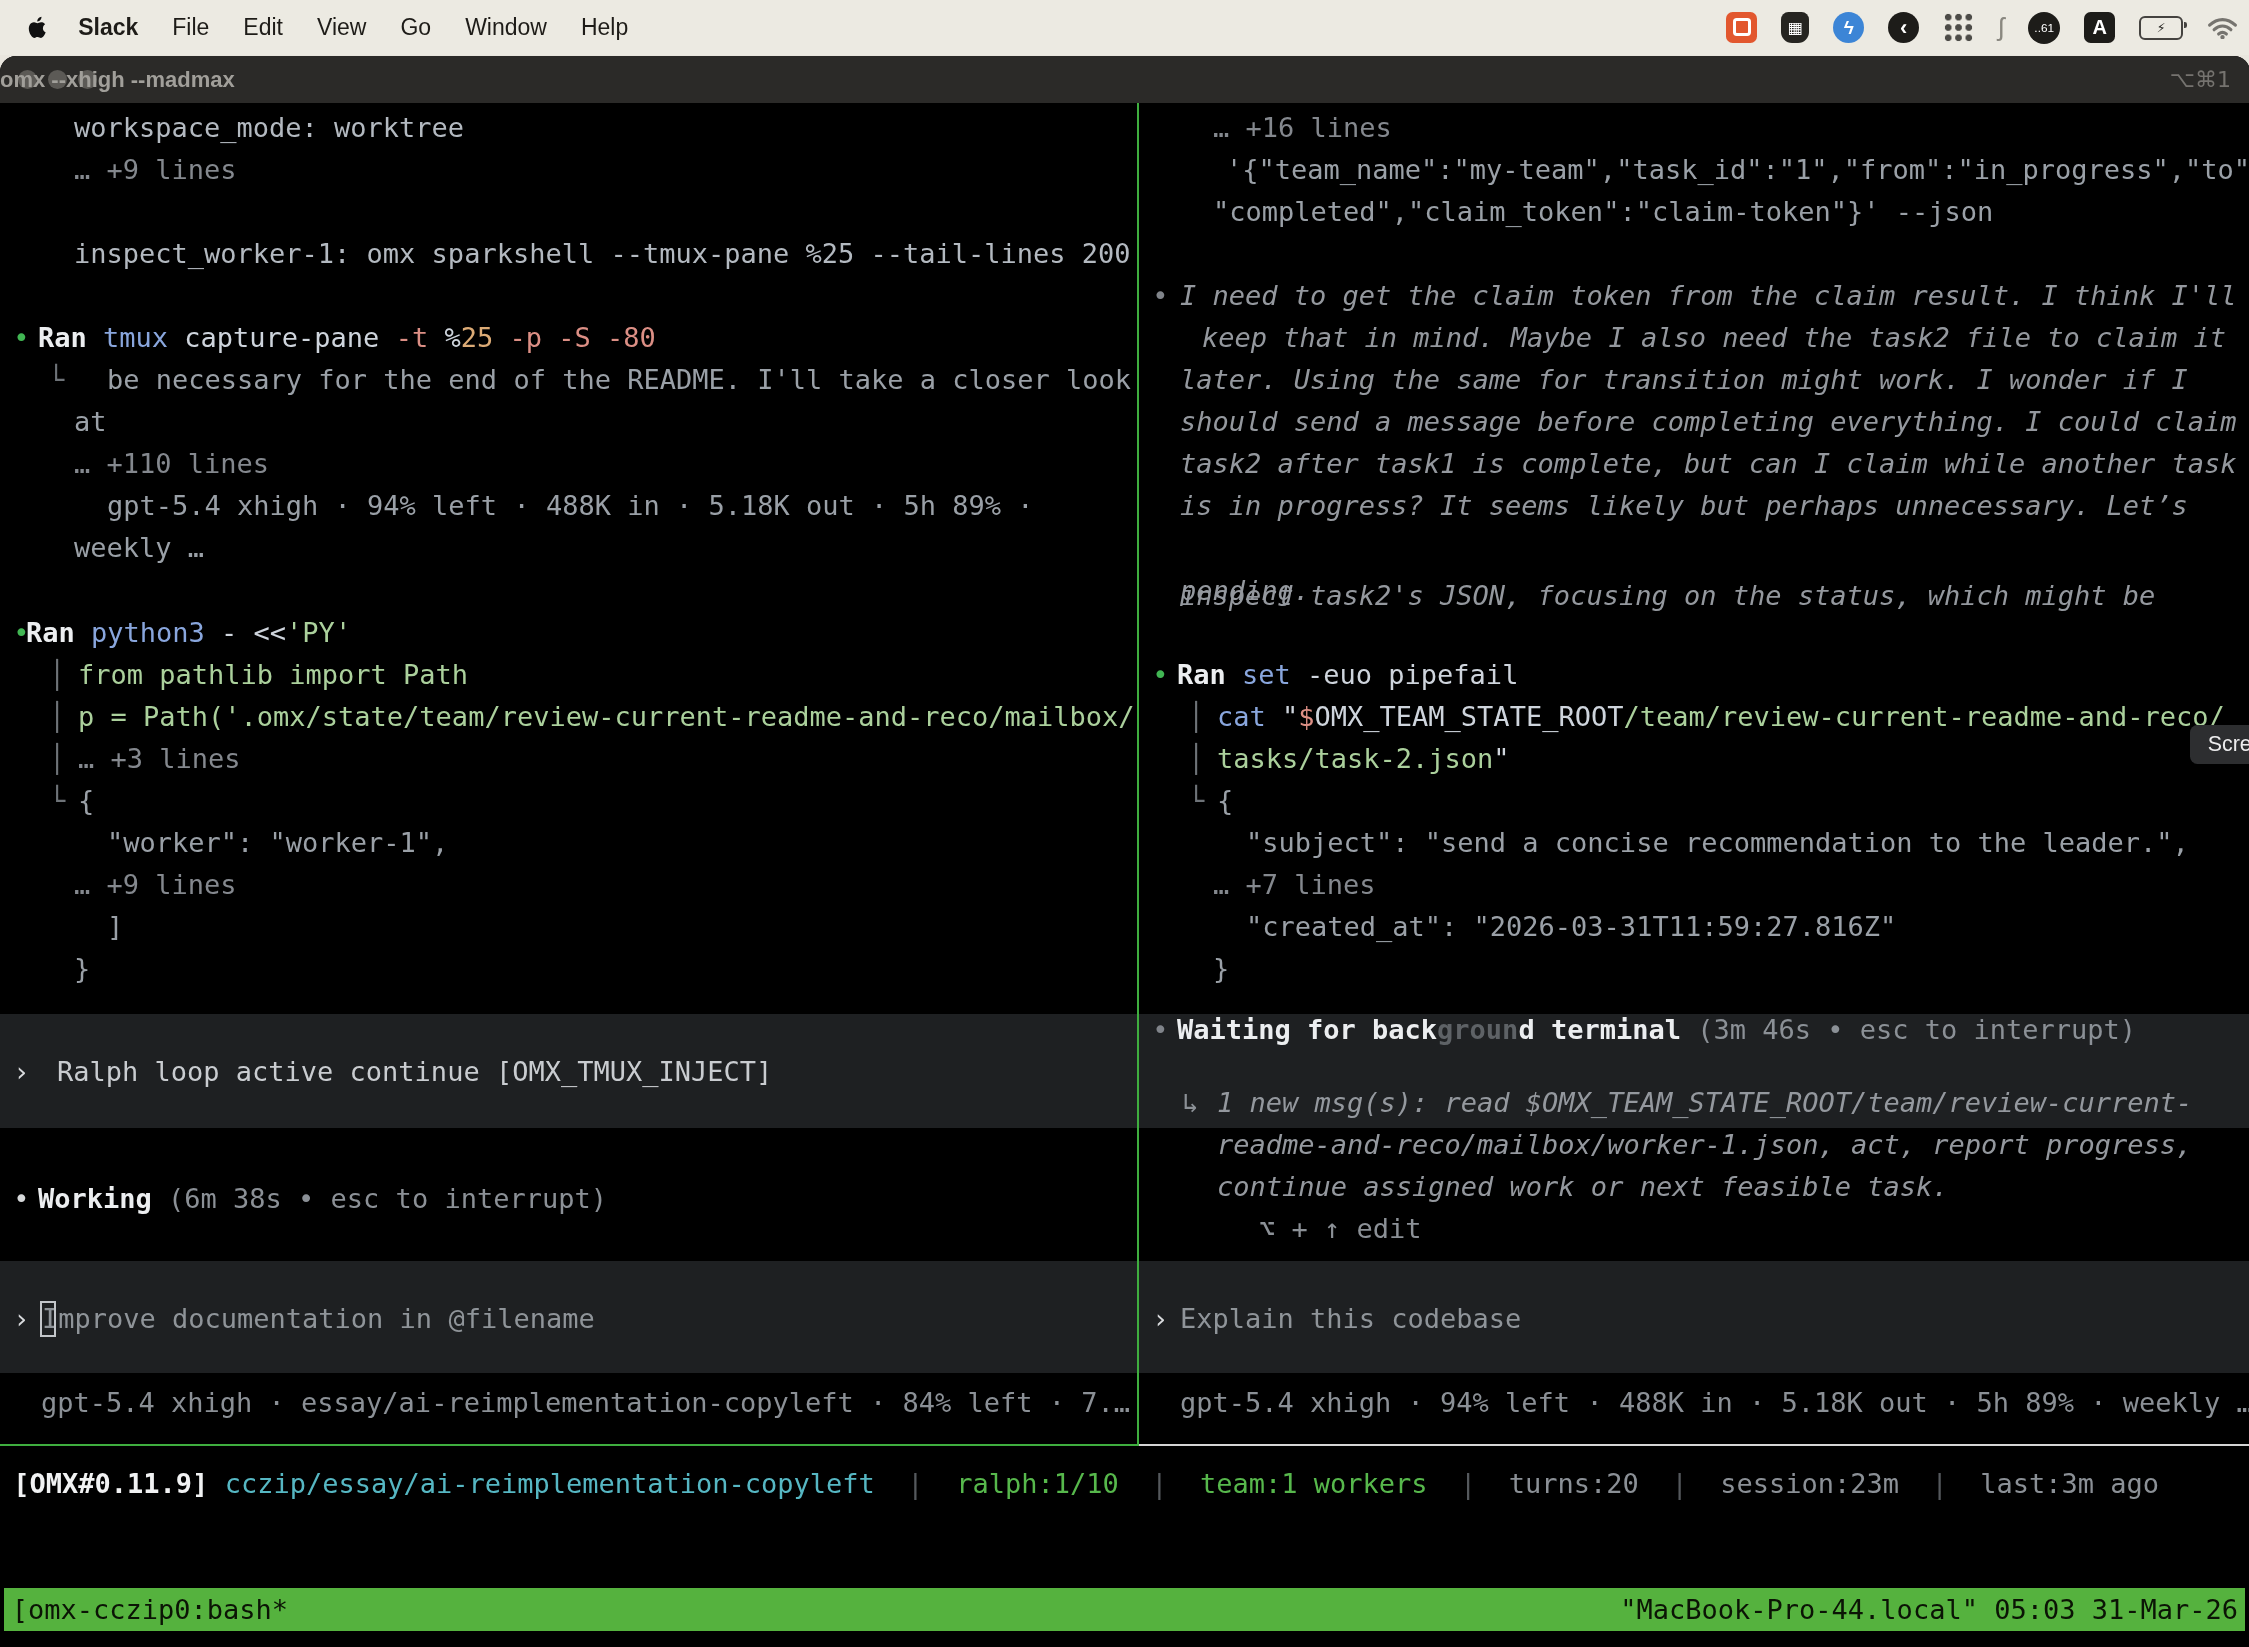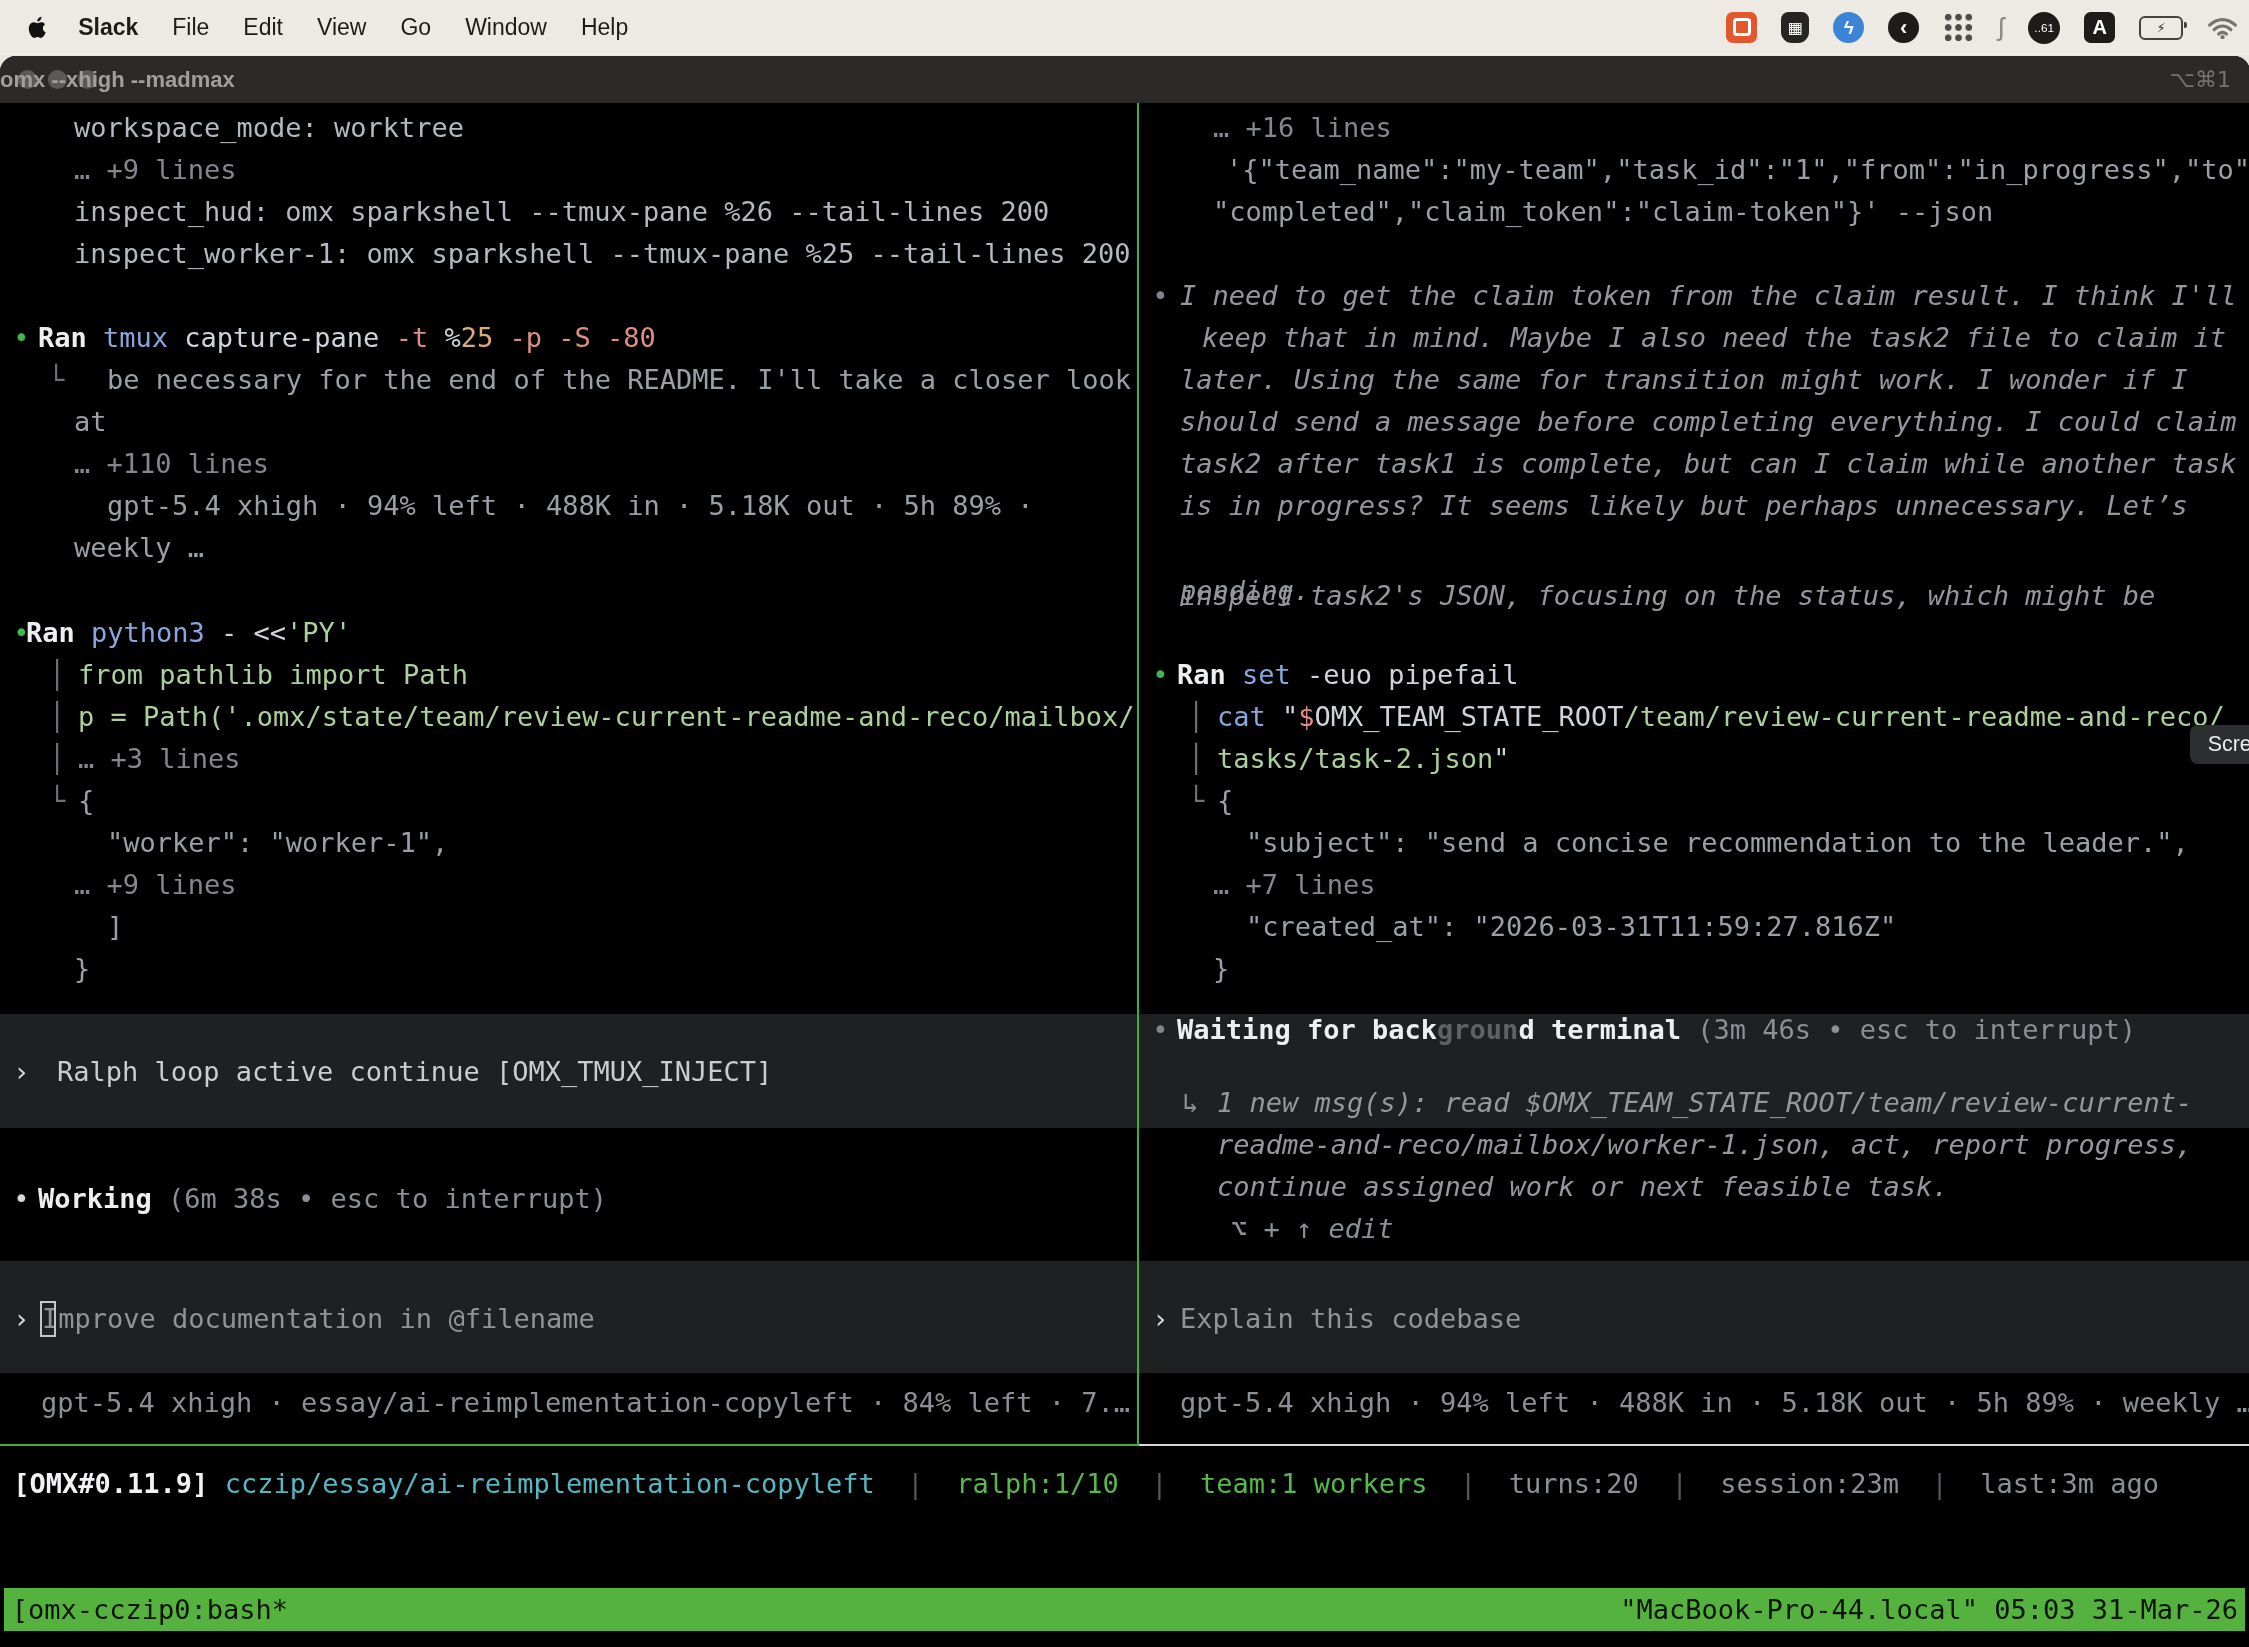--- a/index.html
+++ b/index.html
@@ -136,21 +136,20 @@
     <span class="win-title">omx --xhigh --madmax</span>
     <span class="win-short">⌥⌘1</span>
   </div>
 
   <div class="term">
     <div class="pane" id="pane-left">
         <div class="band" style="top: 911px; height: 114px;"></div>
         <div class="band" style="top: 1158px; height: 112px;"></div>
         <div class="trow" style="top: 3.7px;"><span class="flow" style="padding-left: 74px;"><span class="c-o1">workspace_mode: worktree</span></span></div>
         <div class="trow" style="top: 46px;"><span class="flow" style="padding-left: 74px;"><span class="c-dim">… +9 lines</span></span></div>
-        <div class="trow" style="top: 88px;"><span class="flow" style="padding-left: 74px;"><span class="c-o1">inspect_hud: omx sparkshell --tmux-pane %26 --tail-lines 200</span></span></div>
         <div class="trow" style="top: 130px;"><span class="flow" style="padding-left: 74px;"><span class="c-o1">inspect_worker-1: omx sparkshell --tmux-pane %25 --tail-lines 200</span></span></div>
         <div class="trow" style="top: 214px;"><span class="c-gbul" style="position: absolute; left: 13.3px;">•</span><span class="flow" style="padding-left: 38px;"><span class="c-ran">Ran </span><span class="c-blue">tmux </span><span class="c-cmd">capture-pane </span><span class="c-salmon">-t </span><span class="c-cmd">%</span><span class="c-orange">25 </span><span class="c-salmon">-p -S -80</span></span></div>
         <div class="trow" style="top: 256px;"><span class="c-guide" style="position: absolute; left: 48px;">└</span><span class="flow" style="padding-left: 107px;"><span class="c-o2">be necessary for the end of the README. I'll take a closer look</span></span></div>
         <div class="trow" style="top: 298px;"><span class="flow" style="padding-left: 74px;"><span class="c-o2">at</span></span></div>
         <div class="trow" style="top: 340px;"><span class="flow" style="padding-left: 74px;"><span class="c-dim">… +110 lines</span></span></div>
         <div class="trow" style="top: 382px;"><span class="flow" style="padding-left: 107px;"><span class="c-o2">gpt-5.4 xhigh · 94% left · 488K in · 5.18K out · 5h 89% ·</span></span></div>
         <div class="trow" style="top: 424px;"><span class="flow" style="padding-left: 74px;"><span class="c-o2">weekly …</span></span></div>
         <div class="trow" style="top: 509px;"><span class="c-gbul" style="position: absolute; left: 13.3px;">•</span><span class="flow" style="padding-left: 26px;"><span class="c-ran">Ran </span><span class="c-blue">python3 </span><span class="c-cmd">- &lt;&lt;</span><span class="c-green">'PY'</span></span></div>
         <div class="trow" style="top: 551px;"><span class="c-guide" style="position: absolute; left: 49px;">│</span><span class="flow" style="padding-left: 78px;"><span class="c-green">from pathlib import Path</span></span></div>
         <div class="trow" style="top: 593px;"><span class="c-guide" style="position: absolute; left: 49px;">│</span><span class="flow" style="padding-left: 78px;"><span class="c-green">p = Path('.omx/state/team/review-current-readme-and-reco/mailbox/</span></span></div>
@@ -185,21 +184,21 @@
         <div class="trow" style="top: 635px;"><span class="c-guide" style="position: absolute; left: 49px;">│</span><span class="flow" style="padding-left: 78px;"><span class="c-green">tasks/task-2.json</span><span class="c-cmd">"</span></span></div>
         <div class="trow" style="top: 677px;"><span class="c-guide" style="position: absolute; left: 49px;">└</span><span class="flow" style="padding-left: 78px;"><span class="c-o2">{</span></span></div>
         <div class="trow" style="top: 719px;"><span class="flow" style="padding-left: 107px;"><span class="c-o2">"subject": "send a concise recommendation to the leader.",</span></span></div>
         <div class="trow" style="top: 761px;"><span class="flow" style="padding-left: 74px;"><span class="c-dim">… +7 lines</span></span></div>
         <div class="trow" style="top: 803px;"><span class="flow" style="padding-left: 107px;"><span class="c-o2">"created_at": "2026-03-31T11:59:27.816Z"</span></span></div>
         <div class="trow" style="top: 845px;"><span class="flow" style="padding-left: 74px;"><span class="c-o2">}</span></span></div>
         <div class="trow" style="top: 906px;"><span class="c-dbul" style="position: absolute; left: 13.3px;">•</span><span class="flow" style="padding-left: 38px;"><span class="c-boldw">Waiting for back</span><span class="c-bolddim">groun</span><span class="c-boldw">d terminal </span><span class="c-dim2">(3m 46s • esc to interrupt)</span></span></div>
         <div class="trow" style="top: 979px;"><span class="c-dim2" style="position: absolute; left: 43px;">↳</span><span class="flow" style="padding-left: 78px;"><span class="c-think">1 new msg(s): read $OMX_TEAM_STATE_ROOT/team/review-current-</span></span></div>
         <div class="trow" style="top: 1021px;"><span class="flow" style="padding-left: 78px;"><span class="c-think">readme-and-reco/mailbox/worker-1.json, act, report progress,</span></span></div>
         <div class="trow" style="top: 1063px;"><span class="flow" style="padding-left: 78px;"><span class="c-think">continue assigned work or next feasible task.</span></span></div>
-        <div class="trow" style="top: 1105px;"><span class="flow" style="padding-left: 92px; font-style: italic;"><span class="c-dim2">⌥ + ↑ edit</span></span></div>
+        <div class="trow" style="top: 1105px;"><span class="flow" style="padding-left: 120px;"><span class="c-dim2">⌥ + ↑ edit</span></span></div>
         <div class="trow" style="top: 1195px;"><span class="c-chev" style="position: absolute; left: 13.3px;">›</span><span class="flow" style="padding-left: 41px;"><span class="c-ph">Explain this codebase</span></span></div>
         <div class="trow" style="top: 1279px;"><span class="flow" style="padding-left: 41px;"><span class="c-dim2">gpt-5.4 xhigh · 94% left · 488K in · 5.18K out · 5h 89% · weekly …</span></span></div>
       </div>
 
     <div class="vdiv"></div>
     <div class="hb-left"></div>
     <div class="hb-right"></div>
 
     <div class="statusline" id="status-line"><span class="c-sbold">[OMX#0.11.9] </span><span class="c-cyan">cczip/essay/ai-reimplementation-copyleft</span><span class="c-pipe">  |  </span><span class="c-green2">ralph:1/10</span><span class="c-pipe">  |  </span><span class="c-green2">team:1 workers</span><span class="c-pipe">  |  </span><span class="c-dim2">turns:20</span><span class="c-pipe">  |  </span><span class="c-dim2">session:23m</span><span class="c-pipe">  |  </span><span class="c-dim2">last:3m ago</span></div>
 

